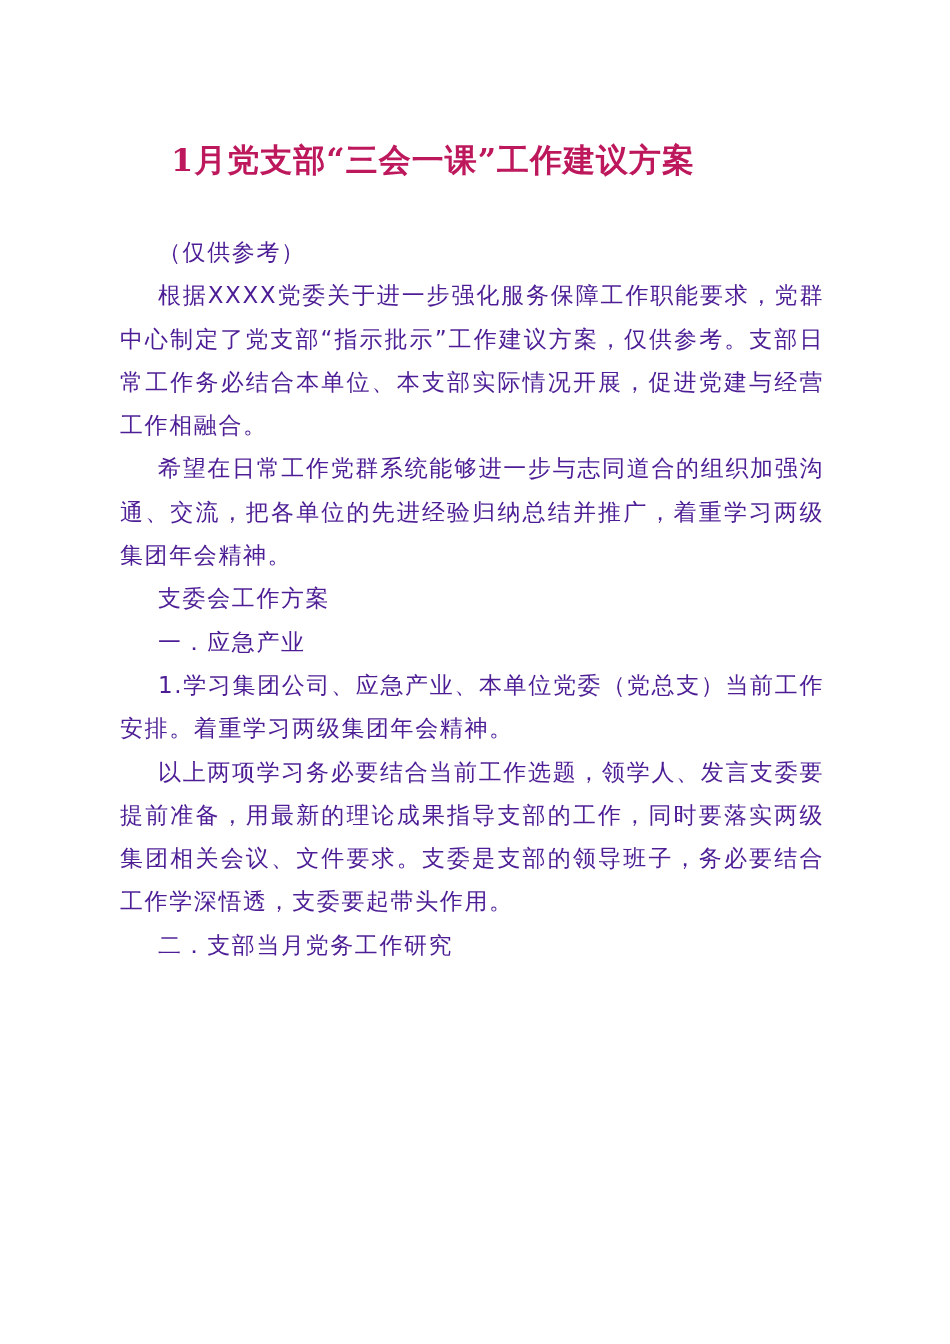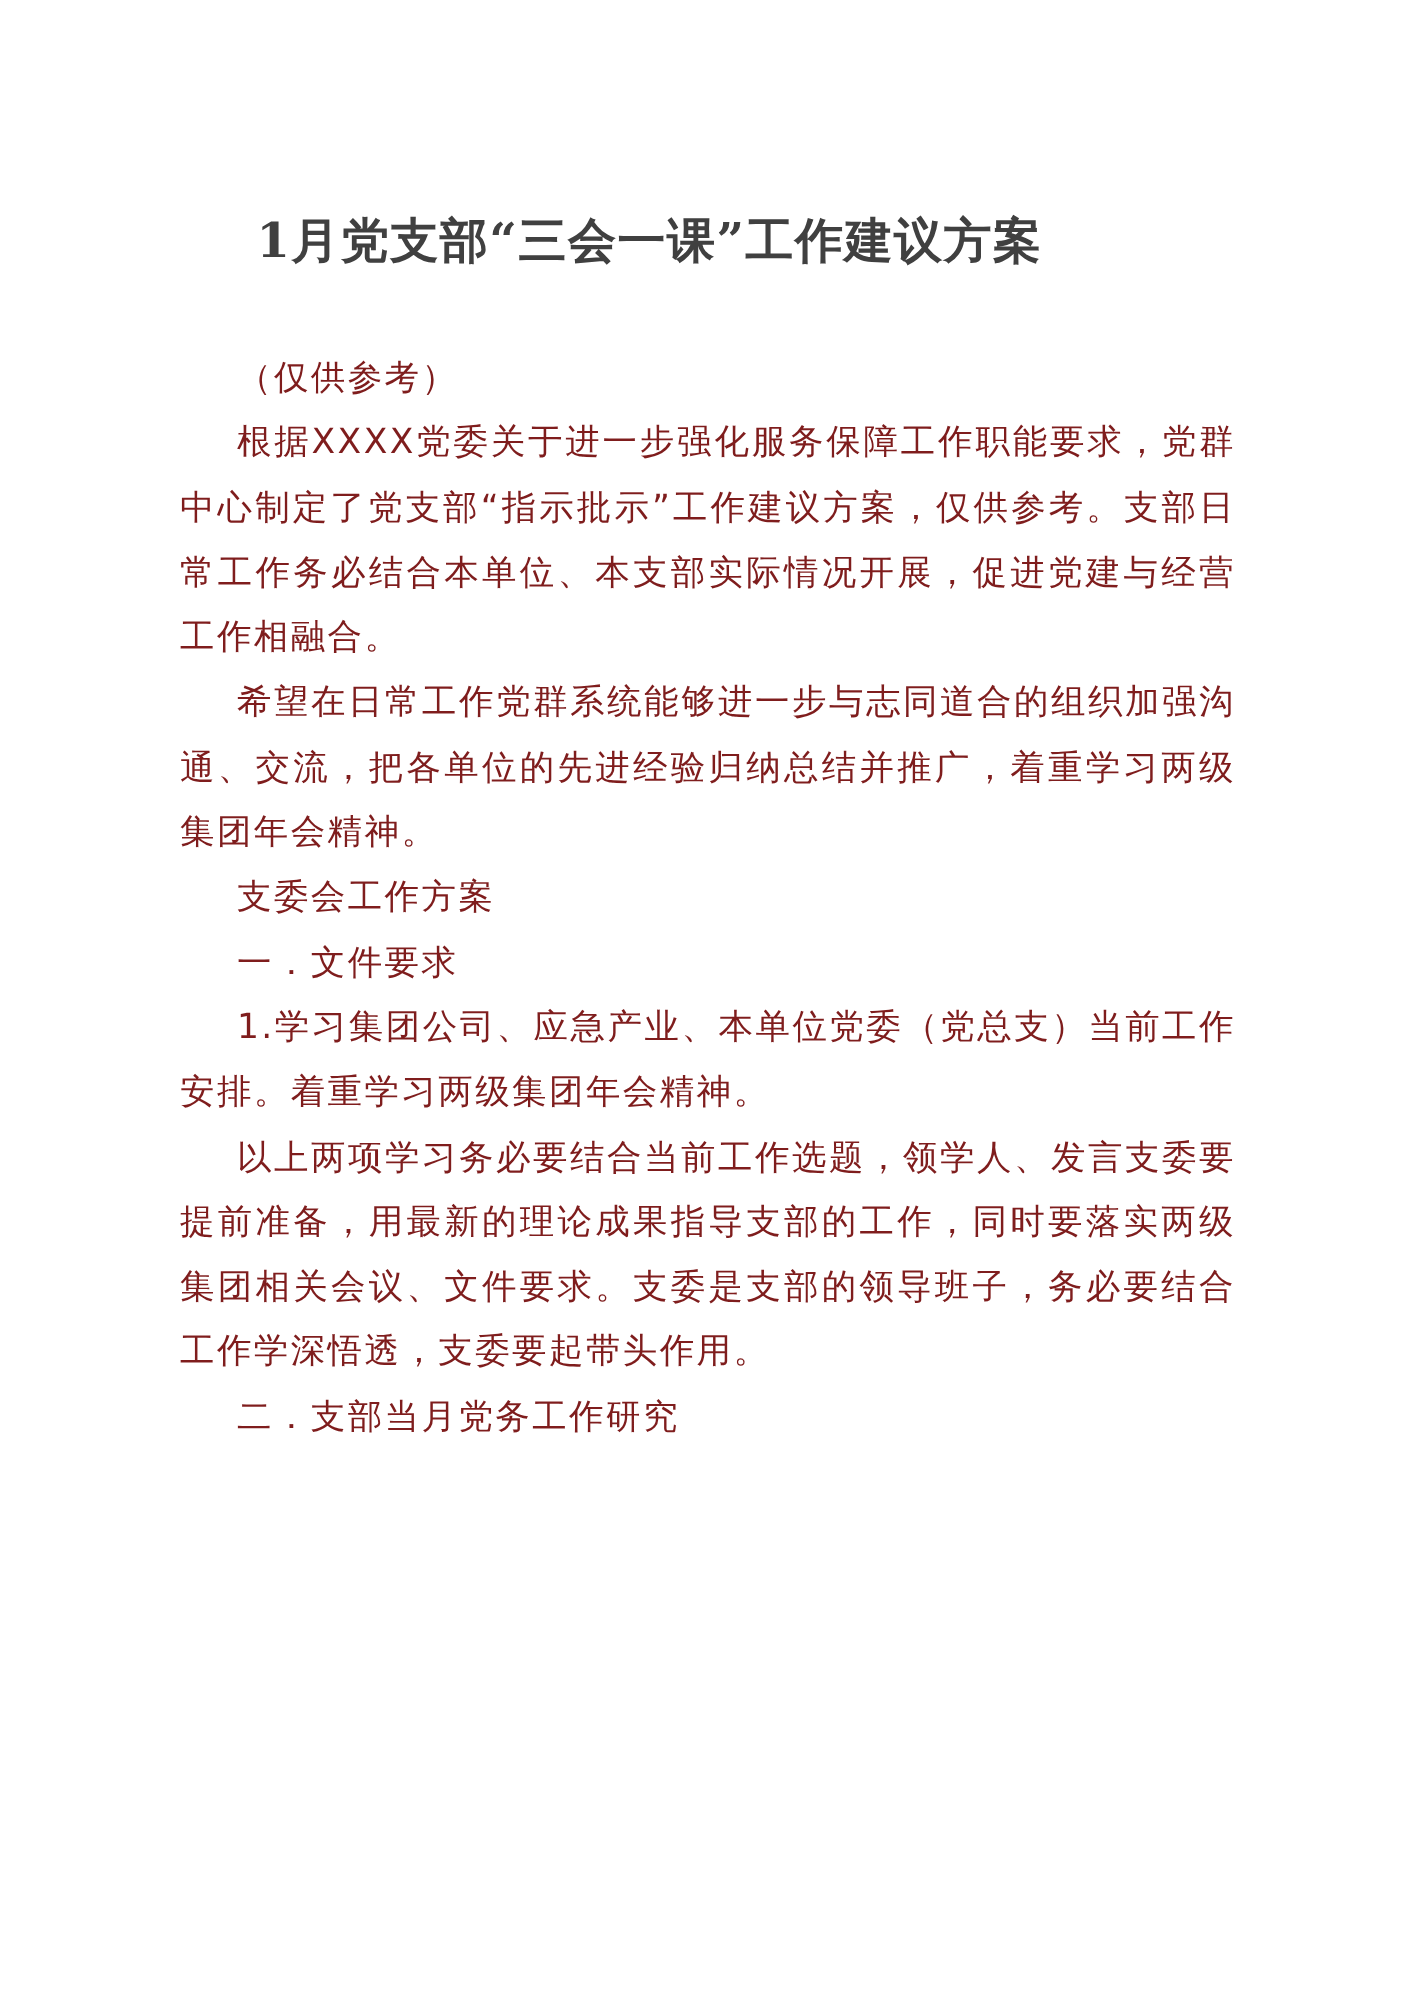--- a/index.html
+++ b/index.html
@@ -25,50 +25,50 @@
       position: absolute;
       left: 0;
       top: 138px;
       width: 866px;
       text-align: center;
       font-family: "DejaVu Serif", "Liberation Serif", serif;
       font-weight: bold;
       font-size: 32px;
       line-height: 44px;
       letter-spacing: 1px;
-      color: #404040;
+      color: #be185d;
       margin: 0;
     }
     .body {
       position: absolute;
       left: 120px;
       top: 231px;
       width: 704px;
       font-family: "DejaVu Sans", "Liberation Sans", sans-serif;
       font-size: 23px;
       line-height: 43.3px;
-      color: #7f1d1d;
+      color: #4c1d95;
       letter-spacing: 1.6px;
       text-align: justify;
     }
     .para {
       margin: 0;
       text-indent: 38px;
       text-align: justify;
     }
   </style>
 </head>
 <body>
 
 <div class="page">
   <h1 class="title">1月党支部“三会一课”工作建议方案</h1>
 
   <div class="body">
     <p class="para">（仅供参考）</p>
     <p class="para">根据XXXX党委关于进一步强化服务保障工作职能要求，党群中心制定了党支部“指示批示”工作建议方案，仅供参考。支部日常工作务必结合本单位、本支部实际情况开展，促进党建与经营工作相融合。</p>
     <p class="para">希望在日常工作党群系统能够进一步与志同道合的组织加强沟通、交流，把各单位的先进经验归纳总结并推广，着重学习两级集团年会精神。</p>
     <p class="para">支委会工作方案</p>
-    <p class="para">一．文件要求</p>
+    <p class="para">一．应急产业</p>
     <p class="para">1.学习集团公司、应急产业、本单位党委（党总支）当前工作安排。着重学习两级集团年会精神。</p>
     <p class="para">以上两项学习务必要结合当前工作选题，领学人、发言支委要提前准备，用最新的理论成果指导支部的工作，同时要落实两级集团相关会议、文件要求。支委是支部的领导班子，务必要结合工作学深悟透，支委要起带头作用。</p>
     <p class="para">二．支部当月党务工作研究</p>
   </div>
 </div>
 
 </body></html>

